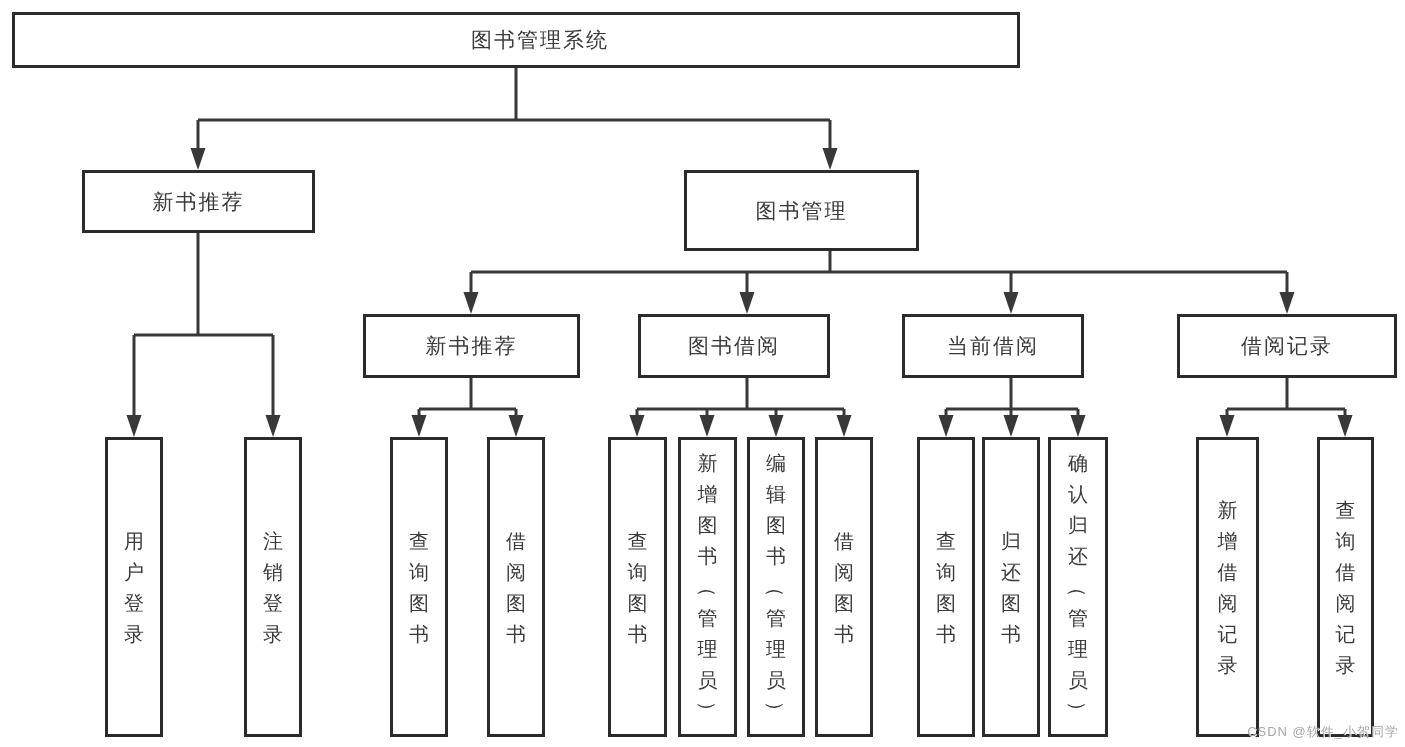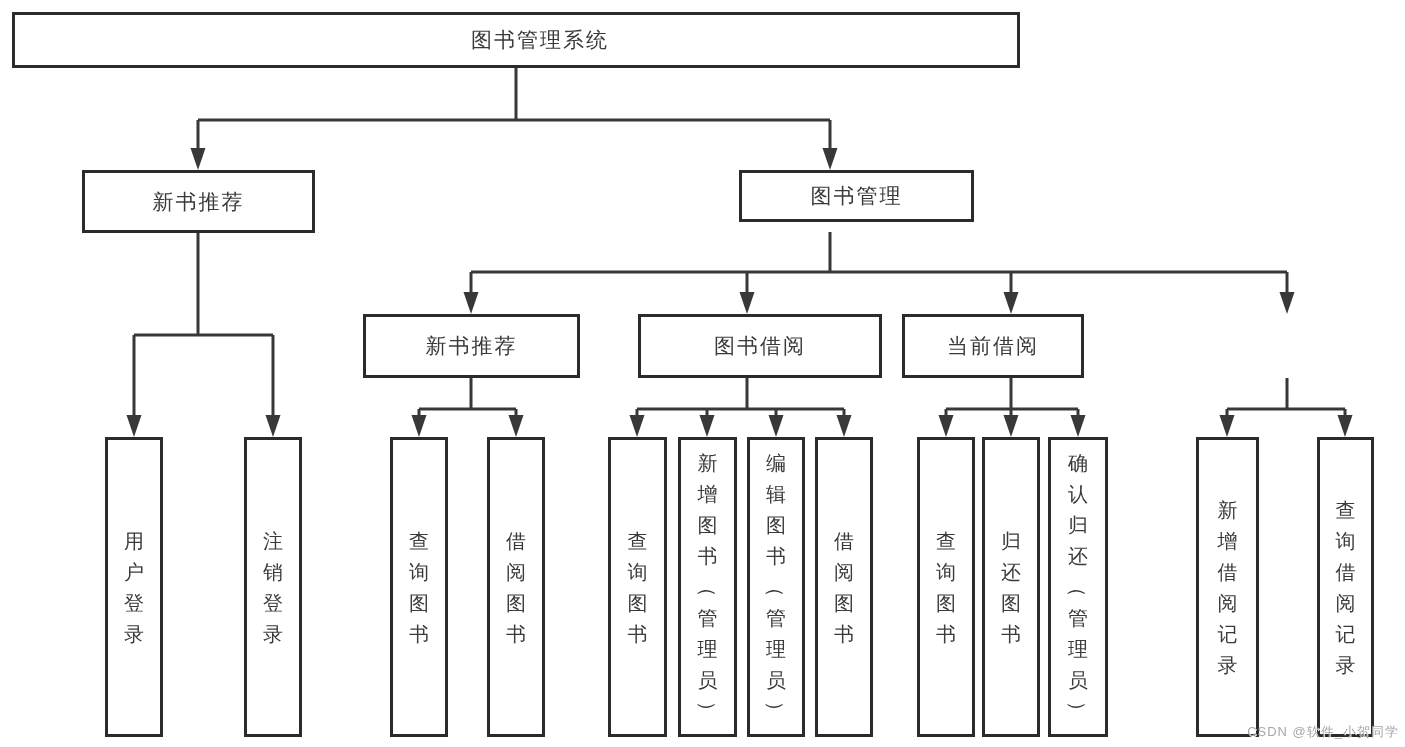--- a/index.html
+++ b/index.html
@@ -79,32 +79,35 @@
     </g>
   </svg>
 
   <div class="node" style="left:12px;top:12px;width:1008px;height:56px;padding-left:48px;">
     <span class="hlabel">图书管理系统</span>
   </div>
 
   <div class="node" style="left:82px;top:170px;width:233px;height:63px;">
     <span class="hlabel">新书推荐</span>
   </div>
-  <div class="node" style="left:739px;top:170px;width:235px;height:52px;">
+  <div class="node" style="left:684px;top:170px;width:235px;height:81px;">
     <span class="hlabel">图书管理</span>
   </div>
 
   <div class="node" style="left:363px;top:314px;width:217px;height:64px;">
     <span class="hlabel">新书推荐</span>
   </div>
-  <div class="node" style="left:638px;top:314px;width:244px;height:64px;">
+  <div class="node" style="left:638px;top:314px;width:192px;height:64px;">
     <span class="hlabel">图书借阅</span>
   </div>
   <div class="node" style="left:902px;top:314px;width:182px;height:64px;">
     <span class="hlabel">当前借阅</span>
+  </div>
+  <div class="node" style="left:1177px;top:314px;width:220px;height:64px;">
+    <span class="hlabel">借阅记录</span>
   </div>
 
   <div class="node" style="left:105px;top:437px;width:58px;height:300px;">
     <div class="vlabel">
         <span>用</span>
         <span>户</span>
         <span>登</span>
         <span>录</span>
       </div>
   </div>

